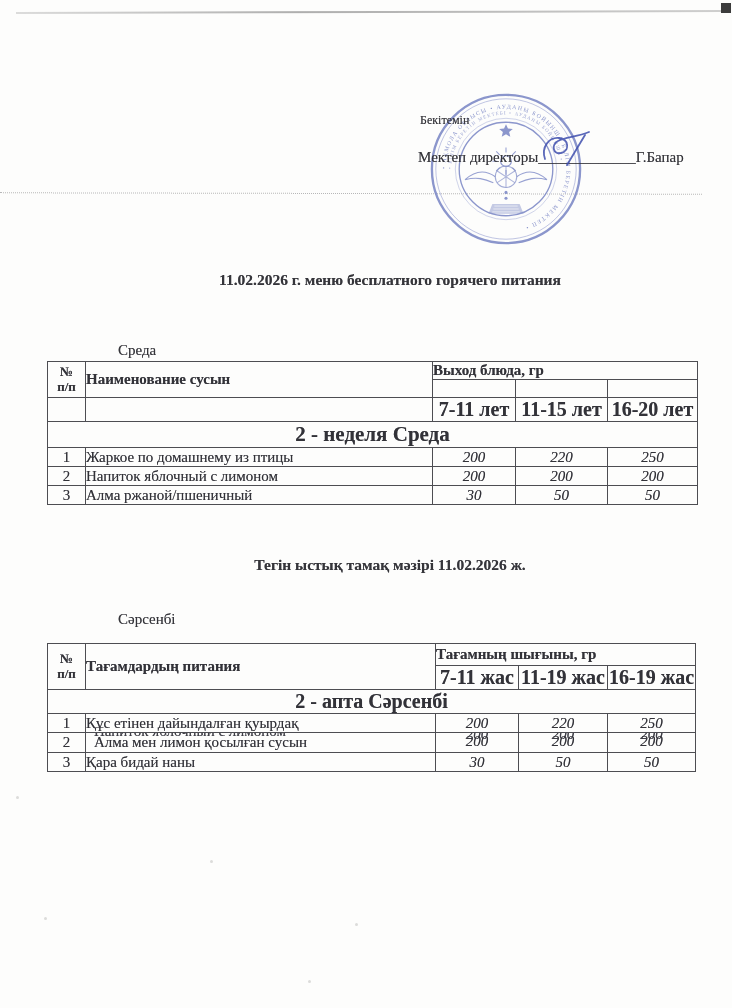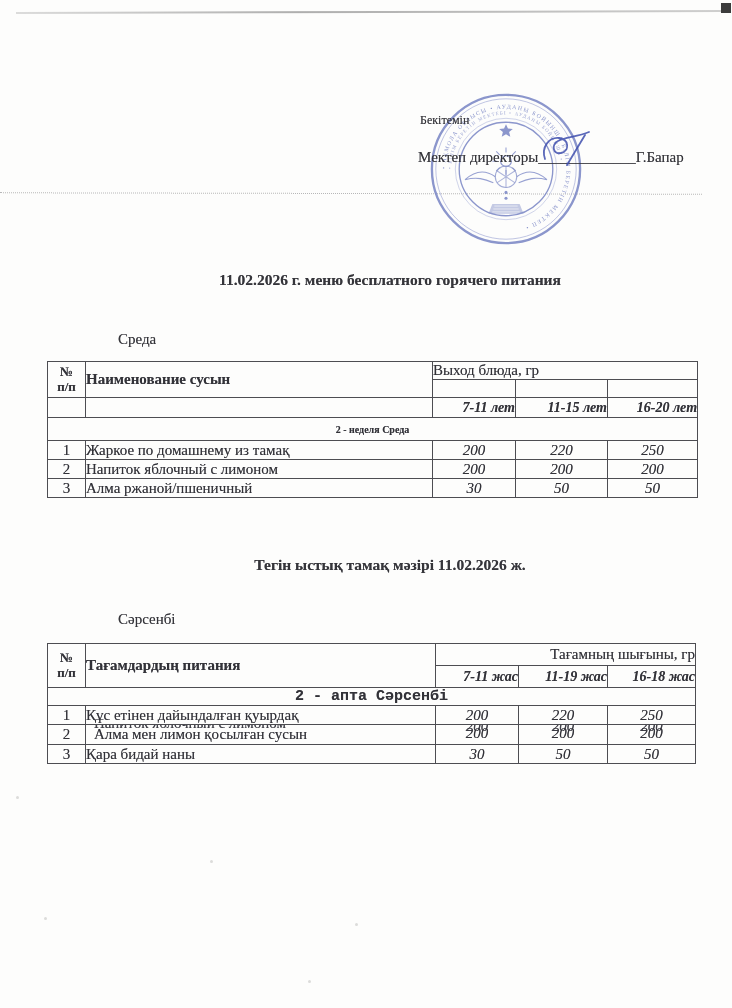--- a/index.html
+++ b/index.html
@@ -26,34 +26,34 @@
   .director-line{left:418px;top:149px;font-size:15px;white-space:nowrap;}
   .underline-seg{letter-spacing:0;}
   .signature{position:absolute;left:538px;top:128px;width:62px;height:44px;z-index:3;}
 
   
   .doc-title{position:absolute;left:0;width:732px;text-align:center;
     font-size:15.5px;font-weight:bold;transform:translateX(24px);}
   .title-ru{top:271px;}
   .title-kz{top:556px;}
   .day-label{position:absolute;left:118px;font-size:15px;}
-  .day-ru{top:331px;}
+  .day-ru{top:342px;}
   .day-kz{top:611px;text-align:right;}
 
   
   table.menu{position:absolute;left:47px;border-collapse:collapse;table-layout:fixed;
     font-size:15px;color:#323238;}
   table.menu td{border:1.4px solid #4d4d52;padding:0;vertical-align:middle;overflow:hidden;}
   .t1{top:361px;width:650px;}
   .t2{top:643px;width:648px;}
   td.num-h{font-weight:bold;font-size:13px;text-align:center;line-height:1.15;}
   td.name-h{font-weight:bold;padding-left:8px;}
-  td.out-h{font-weight:normal;padding-left:8px;margin-top:28px;}
-  td.age-h{font-weight:bold;font-style:italic;font-size:14px;text-align:right;}
-  td.week-band{font-weight:bold;text-align:center;font-size:10px;border-top-width:1.7px;border-bottom-width:1.7px;}
+  td.out-h{font-weight:bold;padding-left:8px;margin-top:28px;}
+  td.age-h{font-weight:bold;font-size:20px;text-align:center;}
+  td.week-band{font-weight:bold;text-align:center;font-size:21px;border-top-width:1.7px;border-bottom-width:1.7px;}
   td.row-num{text-align:center;}
   td.dish-name{padding-left:8px;white-space:nowrap;}
   td.dish-val{font-style:italic;text-align:center;}
   tr.hr1{height:18px;}  tr.hr2{height:18px;}  tr.hr3{height:20px;}
   tr.wk1{height:23px;}  tr.dr{height:19px;}
   tr.hk1{height:22px;}  tr.hk2{height:22px;}  tr.wk2{height:17px;}
 
   
   .cell-clip{position:relative;height:19px;overflow:hidden;}
   .ghost-line{position:absolute;top:-10px;left:8px;white-space:nowrap;color:#3e3e46;}
@@ -151,21 +151,21 @@
       <td></td>
       <td class="age-h">7-11 лет</td>
       <td class="age-h">11-15 лет</td>
       <td class="age-h">16-20 лет</td>
     </tr>
     <tr class="wk1">
       <td class="week-band" colspan="5">2 - неделя Среда</td>
     </tr>
     <tr class="dr">
       <td class="row-num">1</td>
-      <td class="dish-name">Жаркое по домашнему из тамақ</td>
+      <td class="dish-name">Жаркое по домашнему из птицы</td>
       <td class="dish-val">200</td>
       <td class="dish-val">220</td>
       <td class="dish-val">250</td>
     </tr>
     <tr class="dr">
       <td class="row-num">2</td>
       <td class="dish-name">Напиток яблочный с лимоном</td>
       <td class="dish-val">200</td>
       <td class="dish-val">200</td>
       <td class="dish-val">200</td>
@@ -191,29 +191,29 @@
         <col style="width:89px">
         <col style="width:88px">
       </colgroup>
     <tbody>
         <tr class="hk1">
       <td class="num-h" rowspan="2">
         <div>№</div>
         <div>п/п</div>
       </td>
       <td class="name-h" rowspan="2">Тағамдардың питания</td>
-      <td class="out-h" colspan="3" style="text-align:right;padding-left:0;">Тағамның шығыны, гр</td>
+      <td class="out-h" colspan="3" style="text-align:left;padding-left:0;">Тағамның шығыны, гр</td>
     </tr>
     <tr class="hk2">
       <td class="age-h">7-11 жас</td>
       <td class="age-h">11-19 жас</td>
-      <td class="age-h">16-18 жас</td>
+      <td class="age-h">16-19 жас</td>
     </tr>
     <tr class="wk2">
-      <td class="week-band" colspan="5" style="font-size:15px;font-family:Liberation Mono, monospace;">2 - апта Сәрсенбі</td>
+      <td class="week-band" colspan="5" style="font-size:20px;">2 - апта Сәрсенбі</td>
     </tr>
     <tr class="dr">
       <td class="row-num">1</td>
       <td class="dish-name">Құс етінен дайындалған қуырдақ</td>
       <td class="dish-val">200</td>
       <td class="dish-val">220</td>
       <td class="dish-val">250</td>
     </tr>
     <tr class="dr">
       <td class="row-num">2</td>

